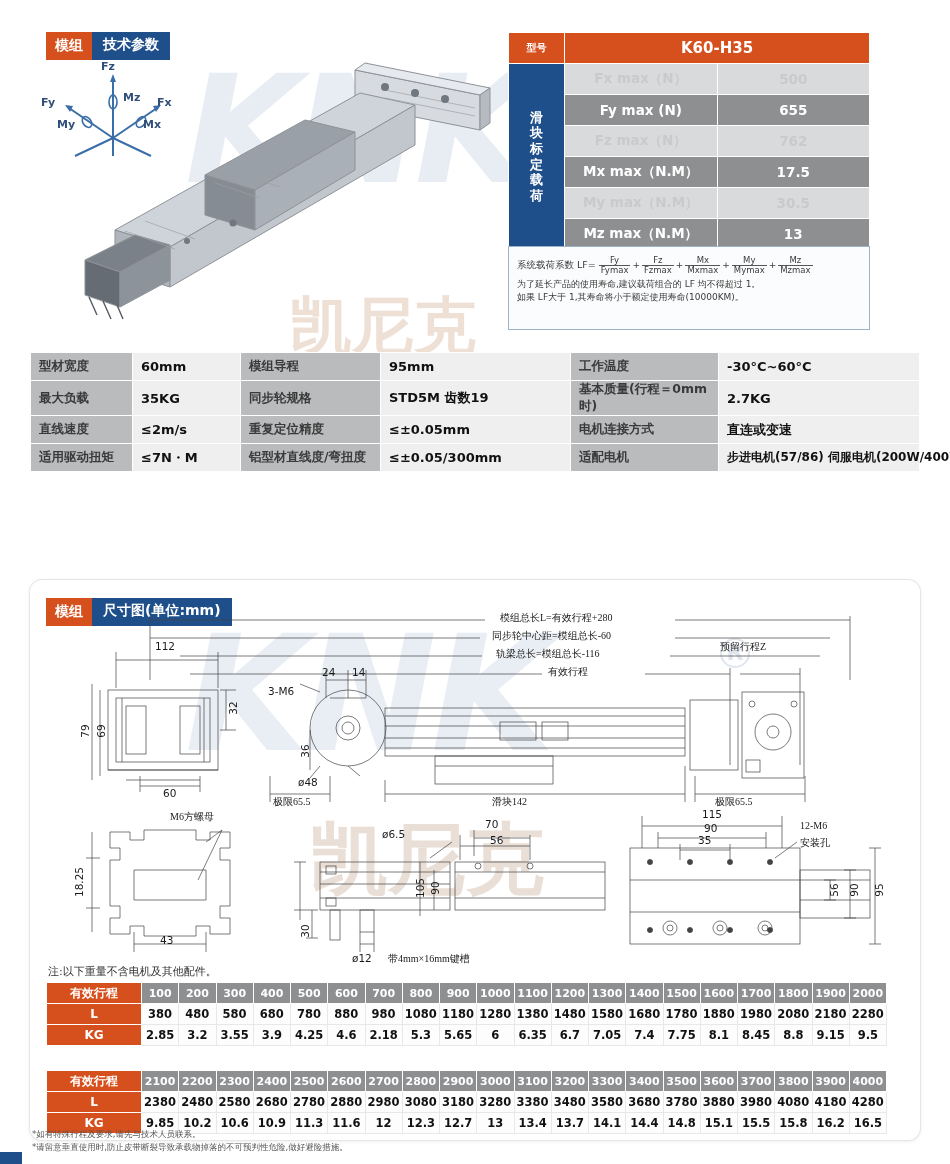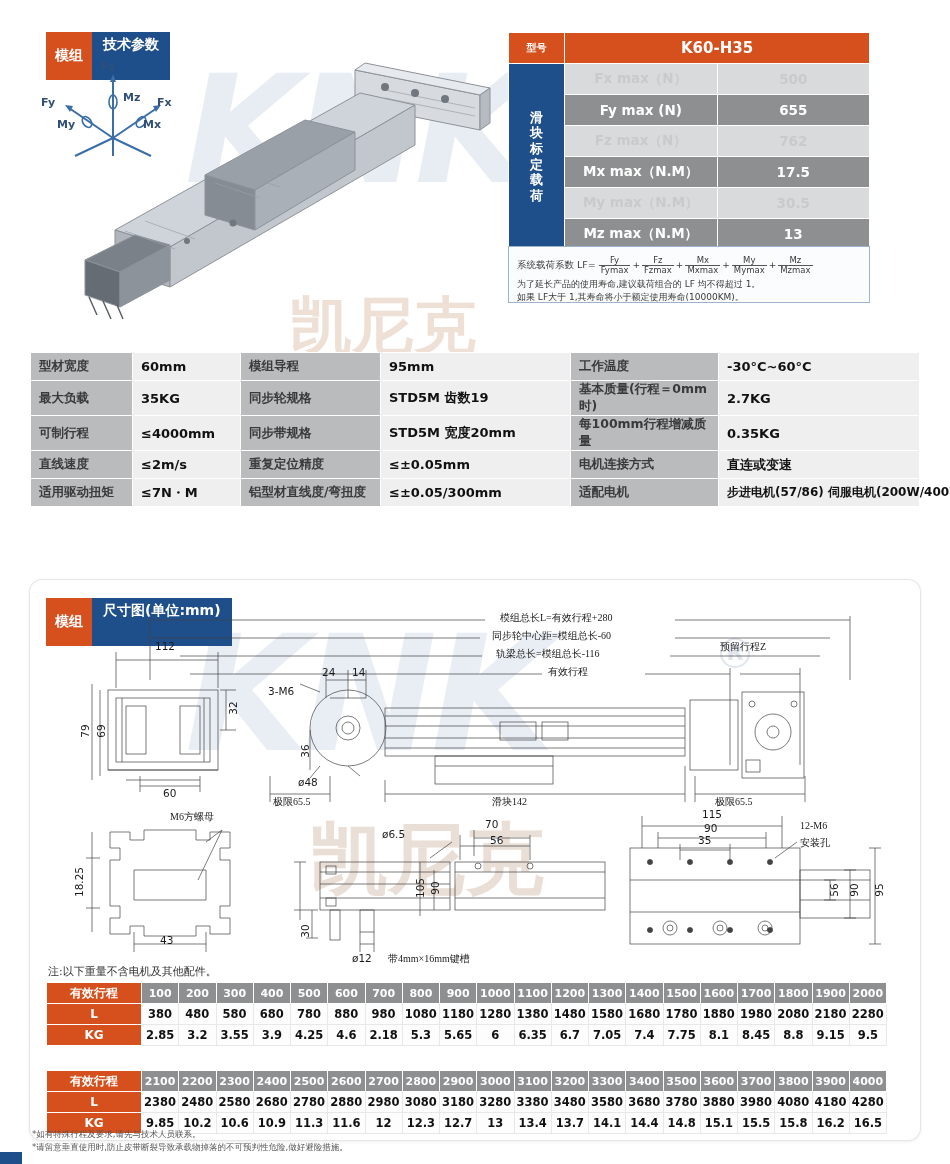--- a/index.html
+++ b/index.html
@@ -23,21 +23,21 @@
   }
   .wm-cn {
     font-family: "DejaVu Sans", sans-serif;
     font-weight: 700; line-height: 1;
   }
 
   
   .badge-row { position: absolute; display: flex; align-items: stretch; }
   .badge-a {
     background: #d6501e; color: #fff; font-weight: 700;
-    padding: 15px 9px; font-size: 14px; line-height: 1.25;
+    padding: 5px 9px; font-size: 14px; line-height: 1.25;
   }
   .badge-b {
     background: #1e4f8a; color: #fff; font-weight: 700;
     padding: 4px 11px; font-size: 14px; line-height: 1.25;
   }
 
   
   .axis-box { position: absolute; }
   .axis-lbl {
     position: absolute; font-size: 11px; font-weight: 700;
@@ -61,21 +61,21 @@
     width: 56px; border: 1px solid #fff;
     line-height: 1.18;
   }
   .mt .cell-nm { font-weight: 700; font-size: 13.5px; border: 1px solid #fff; }
   .mt .cell-v  { font-weight: 700; font-size: 13.5px; border: 1px solid #fff; width: 120px; }
   .rw-light .cell-nm, .rw-light .cell-v { background: #d9dadb; color: #c9cacb; }
   .rw-dark  .cell-nm, .rw-dark  .cell-v { background: #8e8f90; color: #fff; }
 
   
   .lf-box {
-    position: absolute; left: 508px; top: 246px; width: 362px; height: 57px;
+    position: absolute; left: 508px; top: 246px; width: 362px; height: 84px;
     border: 1px solid #9cb3cc; background: #fbfcfd;
     padding: 5px 8px 4px 8px;
   }
   .lf-line1 { display: flex; align-items: center; font-size: 9.5px; color: #3a3a3a; height: 26px; }
   .lf-lead { font-weight: 400; margin-right: 2px; white-space: nowrap; }
   .frac { display: inline-flex; flex-direction: column; align-items: center; line-height: 1.05; margin: 0 1px; }
   .frac .num { font-size: 8.5px; padding: 0 3px; }
   .frac .den { font-size: 8.5px; border-top: 1px solid #555; padding: 0 2px; }
   .lf-plus { font-size: 9px; margin: 0 1px; }
   .lf-txt { font-size: 9px; color: #3a3a3a; line-height: 1.45; }
@@ -293,28 +293,20 @@
       </tr>
       <tr>
         <td class="k">最大负载</td>
         <td class="v">35KG</td>
         <td class="k">同步轮规格</td>
         <td class="v">STD5M 齿数19</td>
         <td class="k">基本质量(行程＝0mm时)</td>
         <td class="v">2.7KG</td>
       </tr>
       <tr>
-        <td class="k">可制行程</td>
-        <td class="v">≤4000mm</td>
-        <td class="k">同步带规格</td>
-        <td class="v">STD5M 宽度20mm</td>
-        <td class="k">每100mm行程增减质量</td>
-        <td class="v">0.35KG</td>
-      </tr>
-      <tr>
         <td class="k">直线速度</td>
         <td class="v">≤2m/s</td>
         <td class="k">重复定位精度</td>
         <td class="v">≤±0.05mm</td>
         <td class="k">电机连接方式</td>
         <td class="v">直连或变速</td>
       </tr>
       <tr>
         <td class="k">适用驱动扭矩</td>
         <td class="v">≤7N・M</td>

